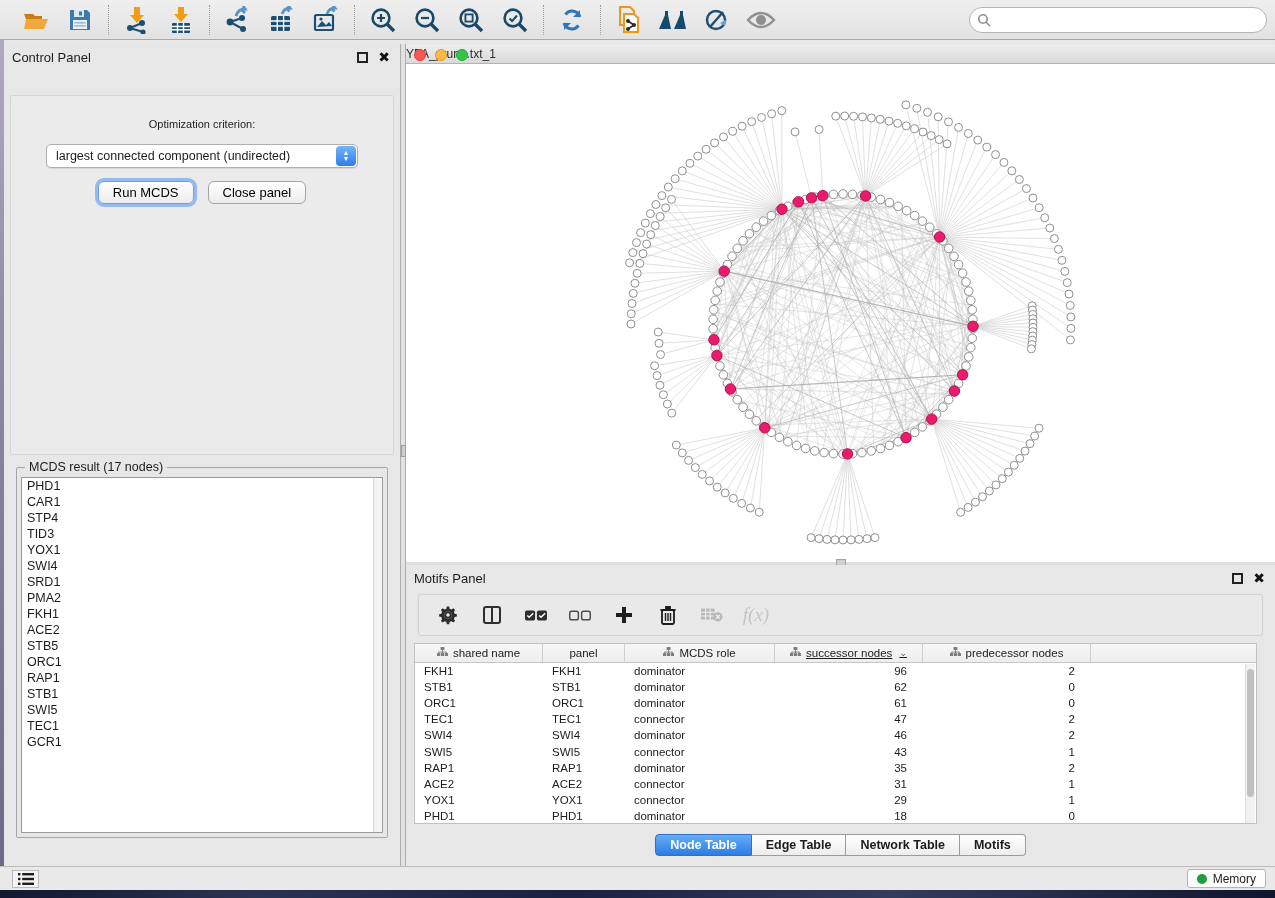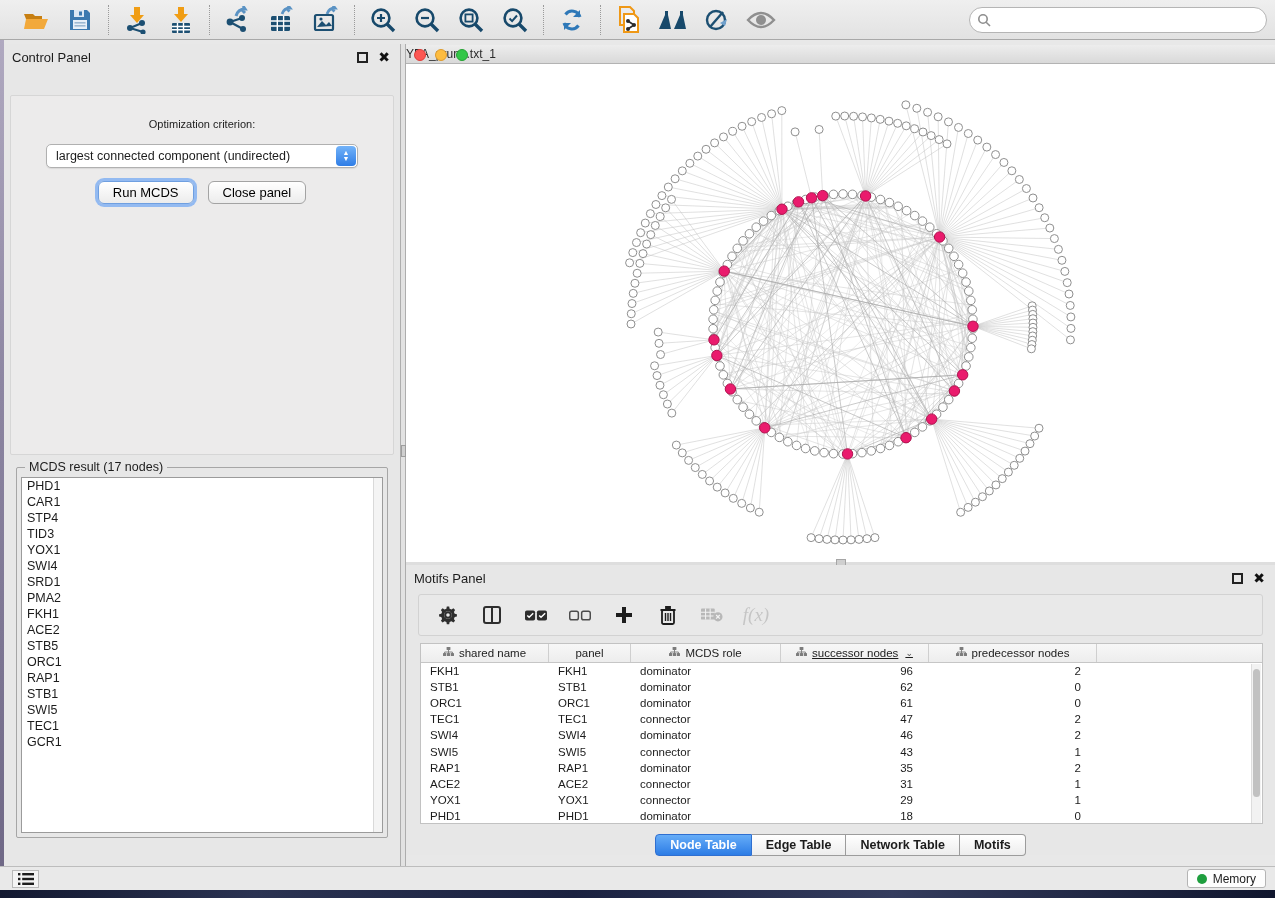--- a/index.html
+++ b/index.html
@@ -74,21 +74,21 @@
   .light.yellow{background:#fdbc40;border:1px solid #de9b2d;}
   .light.green{background:#33c748;border:1px solid #24a233;}
   .net-view{position:relative;width:869px;height:498px;background:#fff;overflow:hidden;}
   
   .table-panel{position:absolute;left:406px;top:565px;width:869px;height:290px;background:#e7e7e7;}
   .tp-toolbar{position:absolute;left:12px;top:29px;width:845px;height:42px;background:#e9e9e9;
     border:1px solid #d2d2d2;border-radius:3px;display:flex;align-items:center;gap:22px;padding-left:18px;}
   .tp-icon{display:flex;align-items:center;justify-content:center;width:22px;height:22px;}
   .tp-icon.disabled{opacity:.45;}
   .fx{font-family:"Liberation Serif","DejaVu Serif",serif;font-style:italic;font-size:19px;color:#9a9a9a;}
-  .data-table{position:absolute;left:14px;top:78px;width:843px;height:181px;background:#fff;
+  .data-table{position:absolute;left:8px;top:78px;width:843px;height:181px;background:#fff;
     border:1px solid #c2c2c2;overflow:hidden;}
   .thead{display:flex;height:19px;background:linear-gradient(#f7f7f7,#ededed);
     border-bottom:1px solid #c6c6c6;font-size:11.5px;}
   .th{display:flex;align-items:center;justify-content:center;gap:5px;
     border-right:1px solid #cfcfcf;position:relative;}
   .th .sort{color:#555;font-size:9px;margin-left:2px;}
   .trow{display:flex;height:16.1px;font-size:11.5px;align-items:center;}
   .td{padding-left:9px;white-space:nowrap;overflow:hidden;}
   .td.num{text-align:right;padding-right:16px;padding-left:0;}
   .tbl-scroll{position:absolute;right:1px;top:20px;width:10px;height:160px;background:#f2f2f2;

